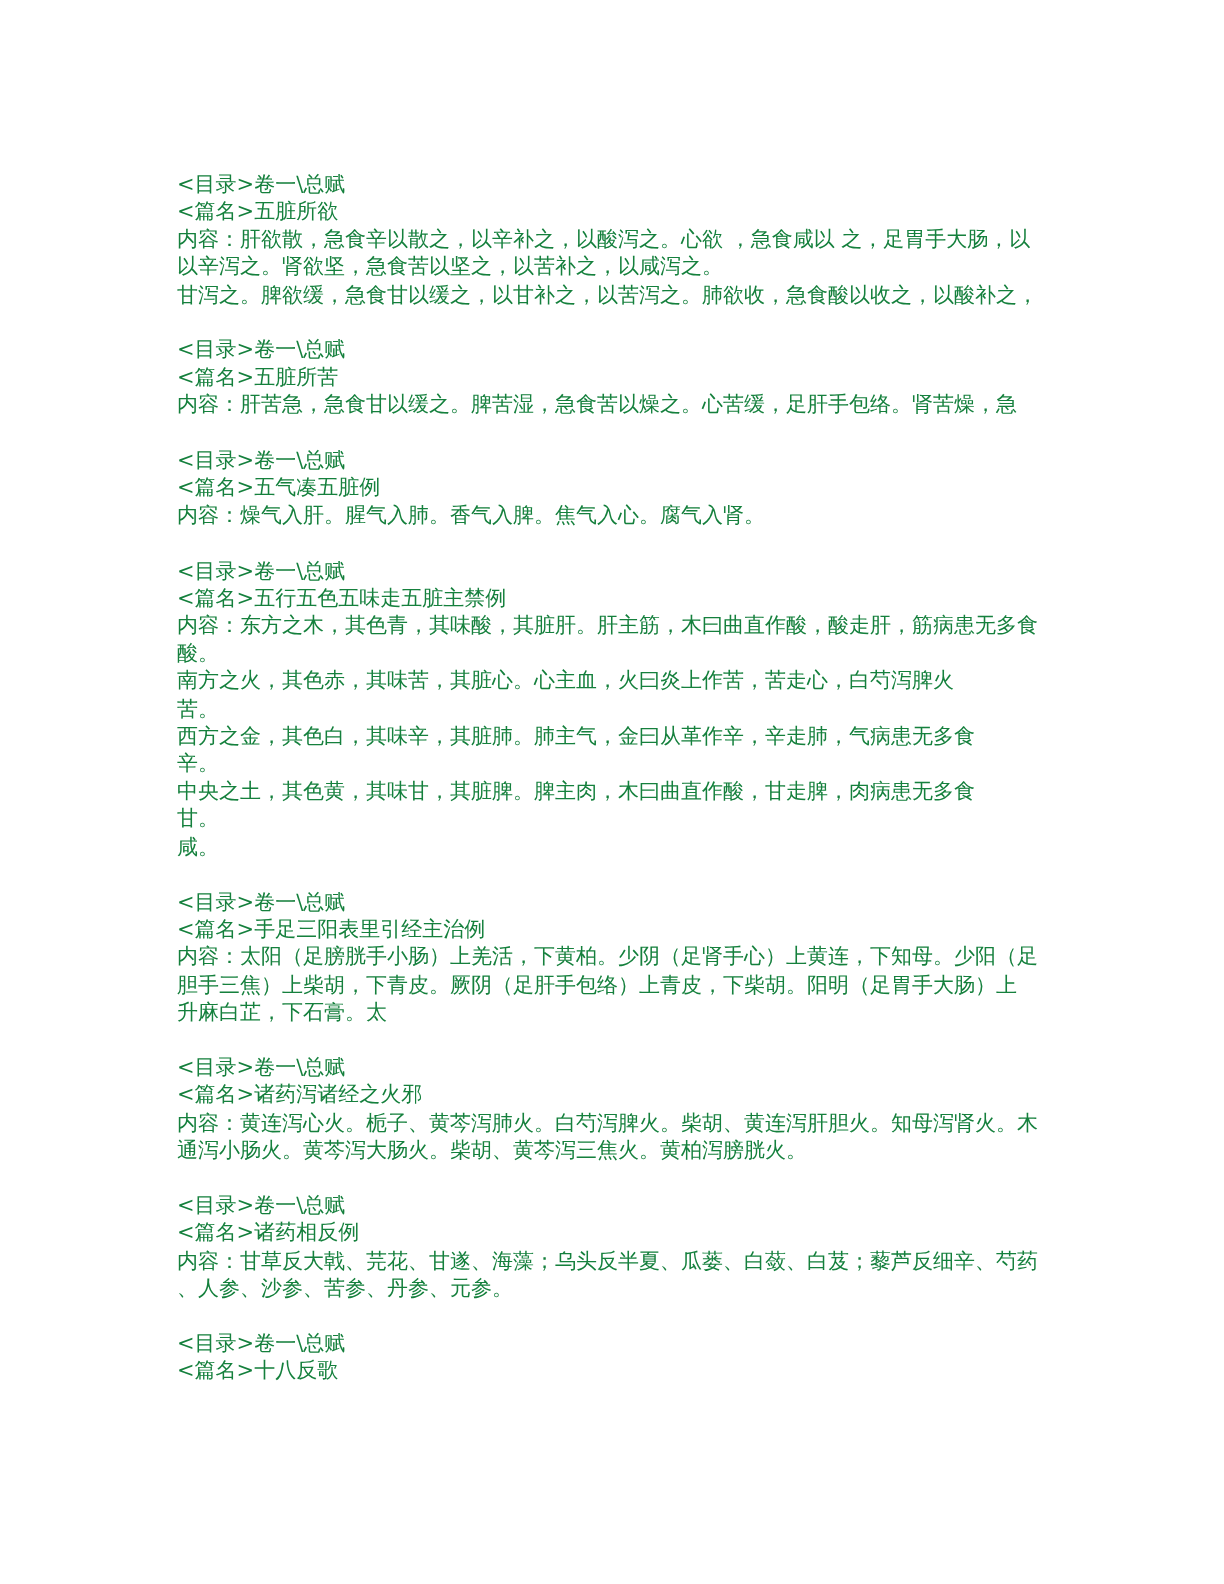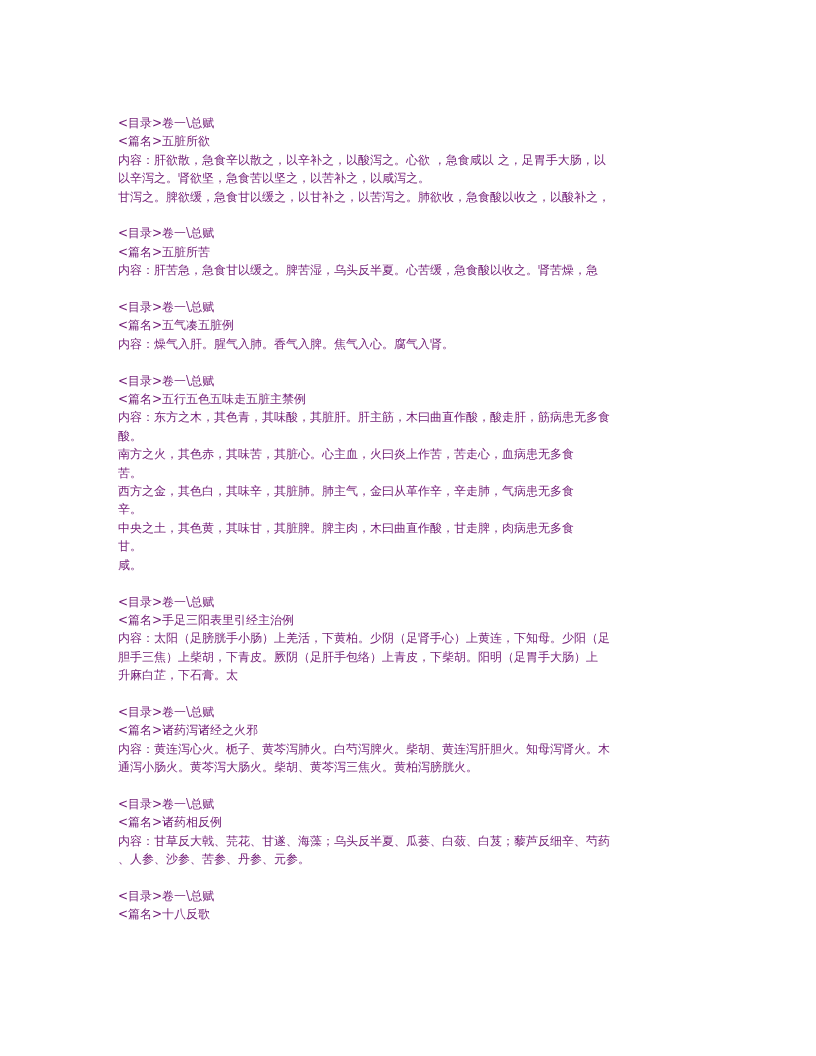--- a/index.html
+++ b/index.html
@@ -1,54 +1,54 @@
 <!DOCTYPE html>
 <html><head>
 <meta charset="utf-8">
 <style>
   html, body { margin: 0; padding: 0; background: #ffffff; }
   body { width: 816px; height: 1056px; position: relative; overflow: hidden; }
   .page {
     position: absolute; left: 118px; top: 114px; width: 590px;
     font-family: "DejaVu Serif", "Liberation Serif", serif;
-    font-size: 12px; line-height: 18.4px; color: #701a75;
+    font-size: 14px; line-height: 18.4px; color: #15803d;
   }
   .entry { margin-bottom: 18.4px; }
   .line { display: block; white-space: nowrap; }
 </style>
 </head>
 <body>
 
 <div class="page">
   <div class="entry">
     <span class="line">&lt;目录&gt;卷一\总赋</span>
     <span class="line">&lt;篇名&gt;五脏所欲</span>
     <span class="line">内容：肝欲散，急食辛以散之，以辛补之，以酸泻之。心欲 ，急食咸以 之，足胃手大肠，以</span>
     <span class="line">以辛泻之。肾欲坚，急食苦以坚之，以苦补之，以咸泻之。</span>
     <span class="line">甘泻之。脾欲缓，急食甘以缓之，以甘补之，以苦泻之。肺欲收，急食酸以收之，以酸补之，</span>
   </div>
 
   <div class="entry">
     <span class="line">&lt;目录&gt;卷一\总赋</span>
     <span class="line">&lt;篇名&gt;五脏所苦</span>
-    <span class="line">内容：肝苦急，急食甘以缓之。脾苦湿，乌头反半夏。心苦缓，急食酸以收之。肾苦燥，急</span>
+    <span class="line">内容：肝苦急，急食甘以缓之。脾苦湿，急食苦以燥之。心苦缓，足肝手包络。肾苦燥，急</span>
   </div>
 
   <div class="entry">
     <span class="line">&lt;目录&gt;卷一\总赋</span>
     <span class="line">&lt;篇名&gt;五气凑五脏例</span>
     <span class="line">内容：燥气入肝。腥气入肺。香气入脾。焦气入心。腐气入肾。</span>
   </div>
 
   <div class="entry">
     <span class="line">&lt;目录&gt;卷一\总赋</span>
     <span class="line">&lt;篇名&gt;五行五色五味走五脏主禁例</span>
     <span class="line">内容：东方之木，其色青，其味酸，其脏肝。肝主筋，木曰曲直作酸，酸走肝，筋病患无多食</span>
     <span class="line">酸。</span>
-    <span class="line">南方之火，其色赤，其味苦，其脏心。心主血，火曰炎上作苦，苦走心，血病患无多食</span>
+    <span class="line">南方之火，其色赤，其味苦，其脏心。心主血，火曰炎上作苦，苦走心，白芍泻脾火</span>
     <span class="line">苦。</span>
     <span class="line">西方之金，其色白，其味辛，其脏肺。肺主气，金曰从革作辛，辛走肺，气病患无多食</span>
     <span class="line">辛。</span>
     <span class="line">中央之土，其色黄，其味甘，其脏脾。脾主肉，木曰曲直作酸，甘走脾，肉病患无多食</span>
     <span class="line">甘。</span>
     <span class="line">咸。</span>
   </div>
 
   <div class="entry">
     <span class="line">&lt;目录&gt;卷一\总赋</span>

